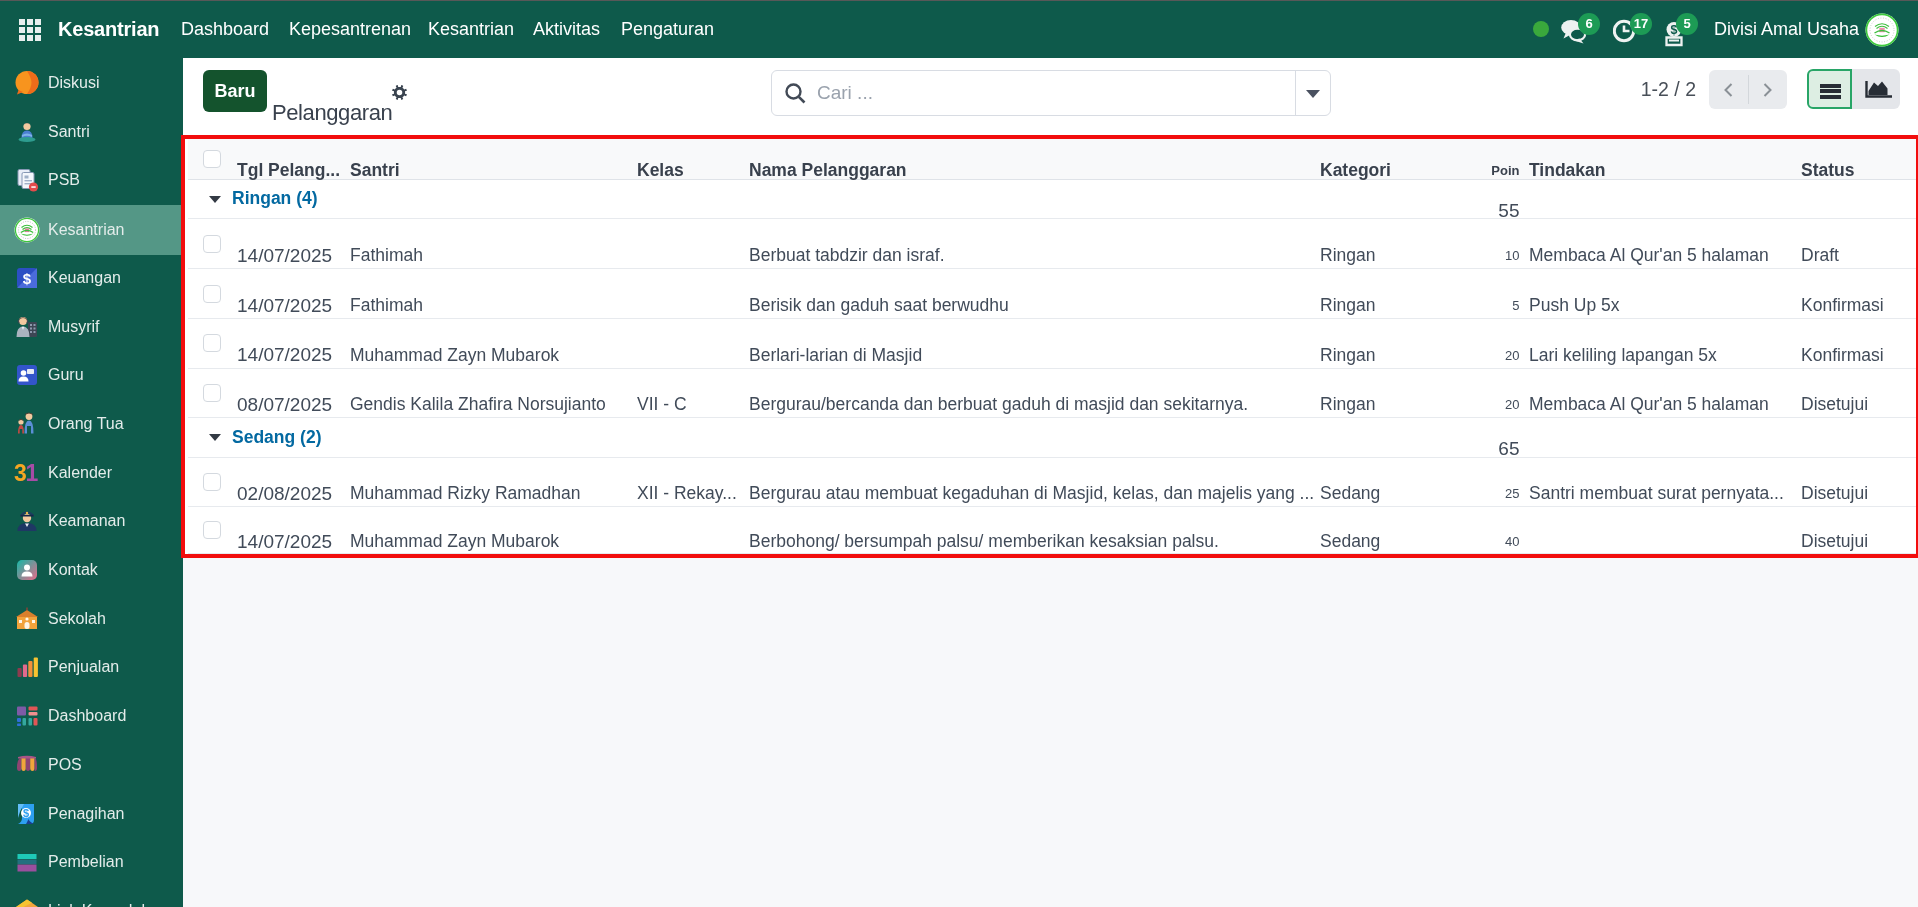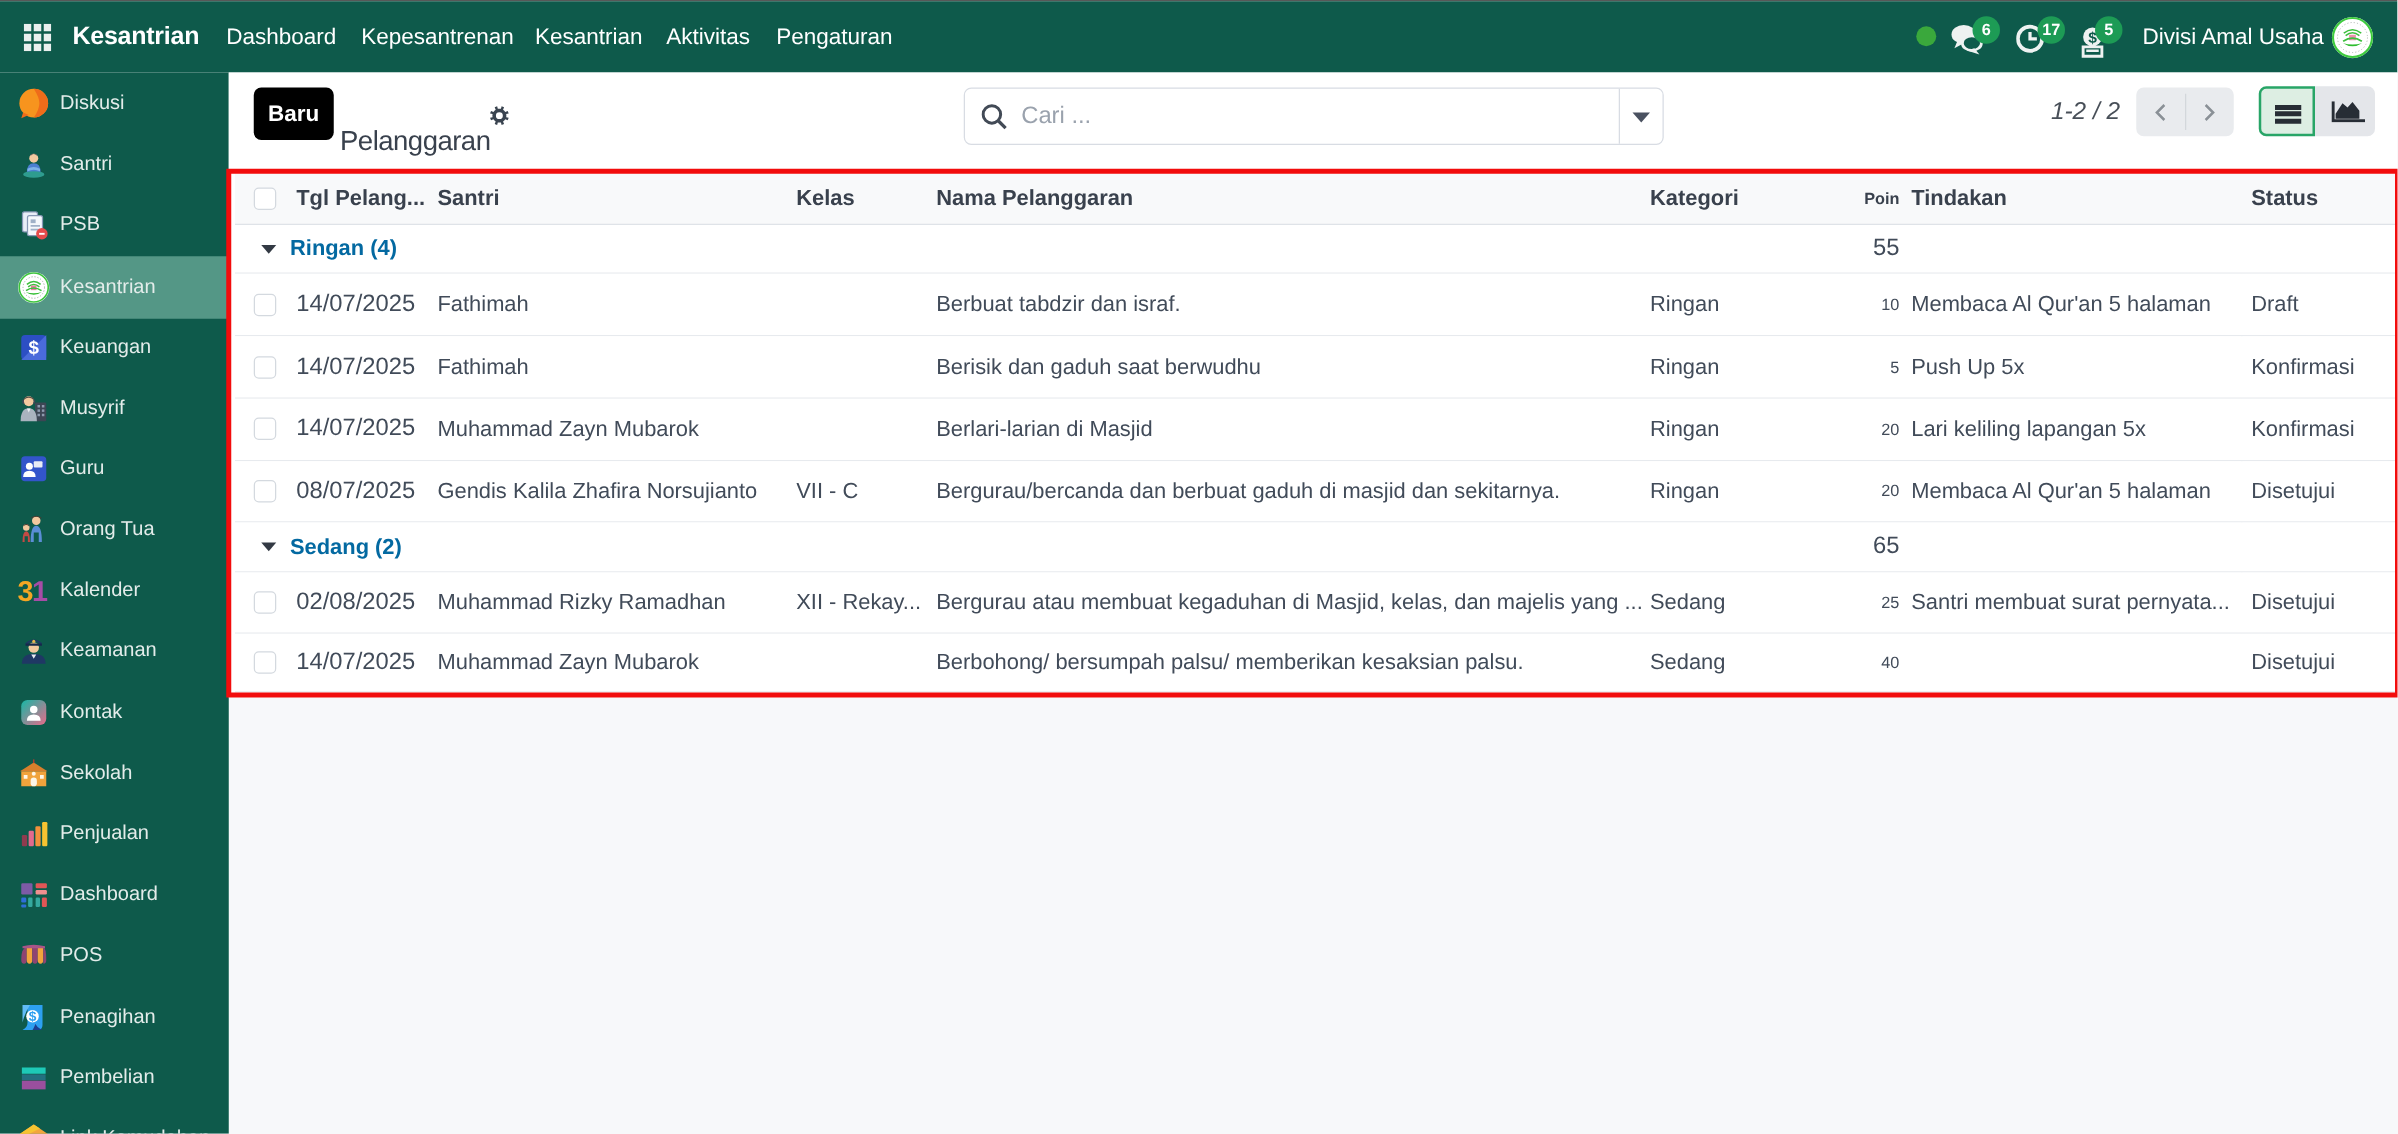--- a/index.html
+++ b/index.html
@@ -22,39 +22,39 @@
   
   .sitem { left:0; width:183px; height:49px; }
   .sitem .lbl { position:absolute; left:48px; top:50%; transform:translateY(-50%); color:#e3ecea; font-size:16px; white-space:nowrap; }
   .sitem .ico { position:absolute; left:14px; top:50%; transform:translateY(-50%); width:26px; height:26px; }
   .sactive { background:#549786; }
 
   
   #contentwhite { left:183px; top:58px; width:1735px; height:500px; background:#ffffff; }
 
   
-  #btn-baru { left:203px; top:70px; width:64px; height:42px; background:#000000; border-radius:6px; color:#fff; font-weight:700; font-size:18px; text-align:center; line-height:42px; }
+  #btn-baru { left:203px; top:70px; width:64px; height:42px; background:#14532d; border-radius:6px; color:#fff; font-weight:700; font-size:18px; text-align:center; line-height:42px; }
   #title { left:272px; top:71px; height:43px; line-height:42px; font-size:22px; letter-spacing:-0.4px; color:#39414d;margin-top:21px; }
   #search { left:771px; top:70px; width:560px; height:46px; background:#fff; border:1px solid #d8dce3; border-radius:6px; }
   #searchtxt { left:817px; top:70px; height:46px; line-height:46px; font-size:19px; color:#9aa2ad; }
   #searchdiv { left:1295px; top:71px; width:1px; height:44px; background:#d8dce3; }
   #caret { left:1306px; top:90px; width:0; height:0; border-left:7px solid transparent; border-right:7px solid transparent; border-top:8px solid #4a5160; }
-  #pager { left:1606px; top:69px; width:90px; height:40px; line-height:40px; text-align:right; font-size:19.5px; color:#484f58;font-style:italic; }
+  #pager { left:1606px; top:69px; width:90px; height:40px; line-height:40px; text-align:right; font-size:19.5px; color:#484f58; }
   #navbtns { left:1709px; top:69.5px; width:78px; height:39.5px; background:#e9ebee; border-radius:6px; }
   #navbtns .div { position:absolute; left:39px; top:5px; width:1px; height:29.5px; background:#d3d7db; }
   #switch1 { left:1807px; top:69px; width:45px; height:40px; background:#ddeee3; border:2px solid #28a567; border-radius:6px 0 0 6px; }
   #switch2 { left:1852px; top:69px; width:48px; height:40px; background:#e4e6ea; border-radius:0 6px 6px 0; }
   .bars { position:absolute; left:11px; top:13px; width:20.5px; }
   .bars div { height:3.7px; background:#272d35; margin-bottom:1.8px; }
 
   
   #redbox { left:181px; top:134.5px; width:1739px; height:423.5px; border:4px solid #f20d0d; }
   .trow { left:188px; width:1728px; background:#fff; border-bottom:1px solid #e7eaee; }
   #thead { top:138px; height:42px; background:#f8f9fa; border-bottom:1px solid #dfe3e8; }
-  .cell { position:absolute; top:0; height:100%; display:flex; align-items:center; font-size:17.5px; color:#414b59; white-space:nowrap; }
+  .cell { position:absolute; top:12px; height:100%; display:flex; align-items:center; font-size:17.5px; color:#414b59; white-space:nowrap; }
   .hcell { font-weight:700; color:#39414d; }
   .c-tgl { left:49px; width:100px; overflow:hidden; }
   .c-santri { left:162px; width:280px; }
   .c-kelas { left:449px; width:105px; overflow:hidden; }
   .c-nama { left:561px; width:565px; overflow:hidden; }
   .c-kat { left:1132px; width:110px; }
   .c-poin { left:1252px; width:79.5px; justify-content:flex-end; font-size:13px; }
   .c-tind { left:1341px; width:258px; overflow:hidden; }
   .c-status { left:1613px; width:110px; }
   .cbx { position:absolute; left:15px; top:50%; transform:translateY(-50%); width:18px; height:18px; border:1.5px solid #d4d9df; border-radius:4px; background:#fff; }

